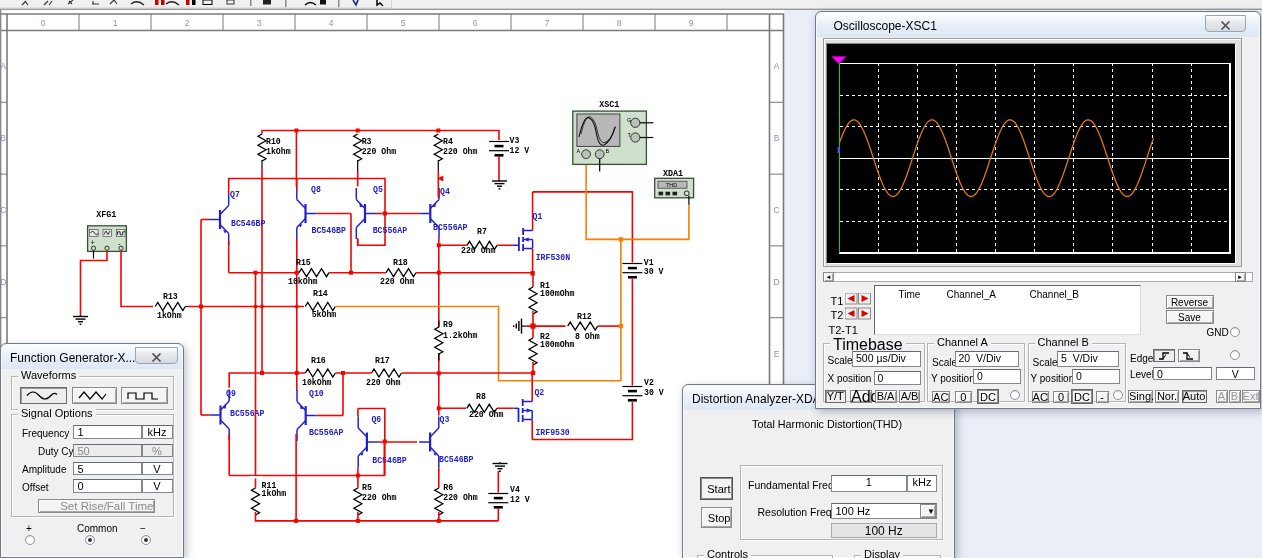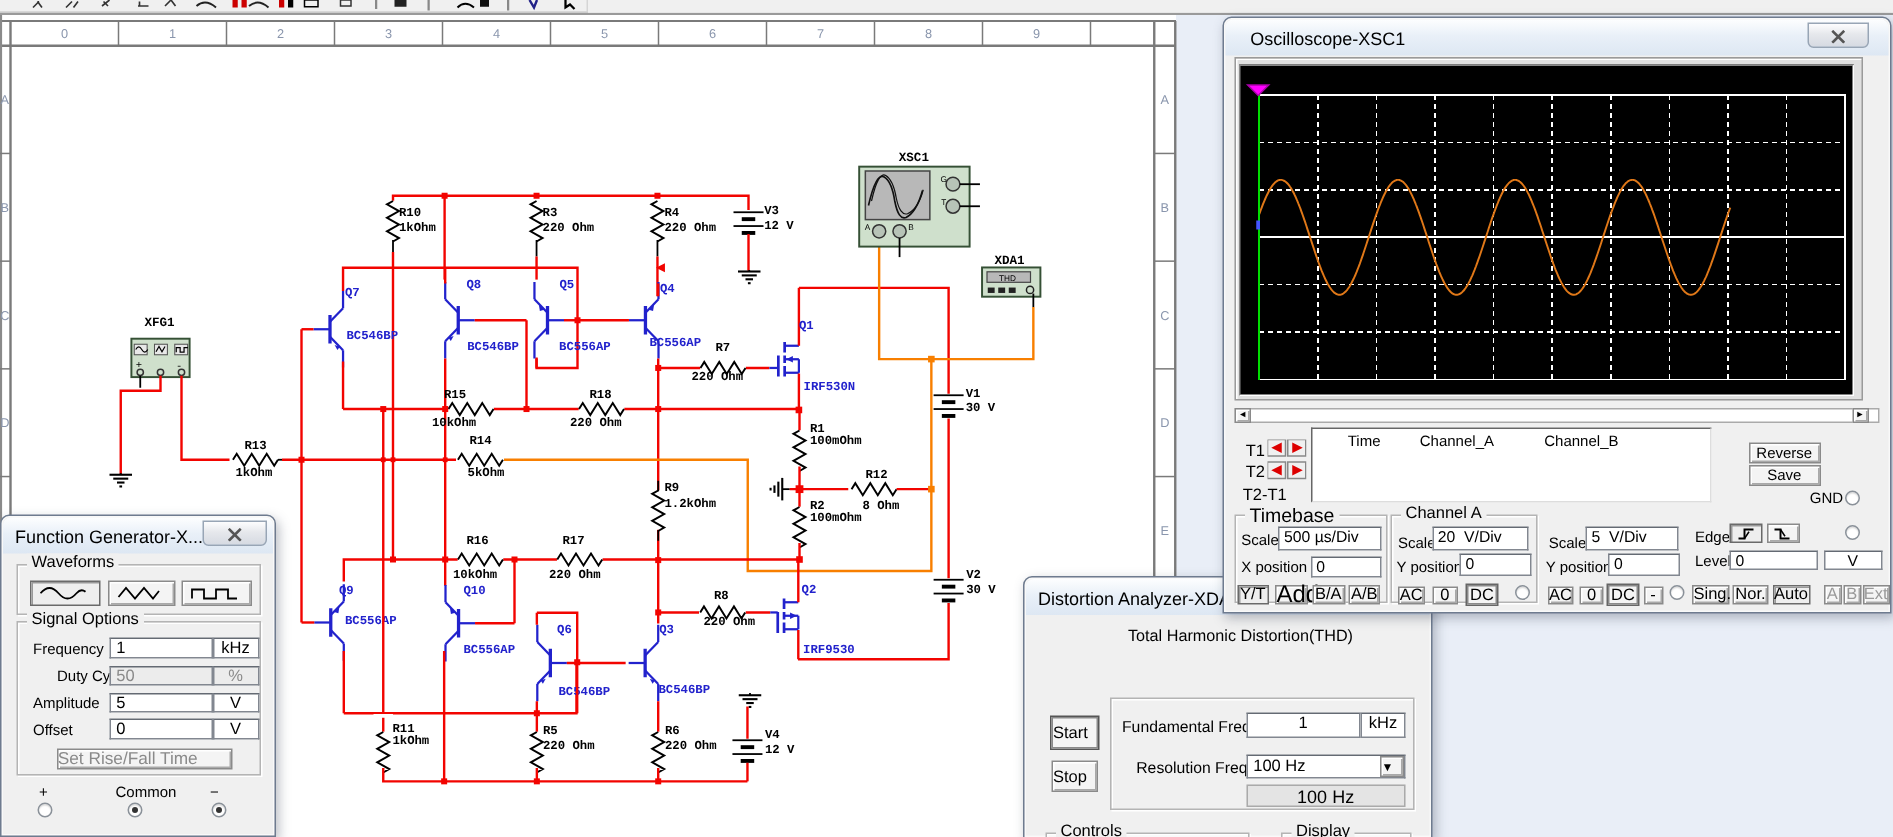--- a/index.html
+++ b/index.html
@@ -7,21 +7,21 @@
 .tbar{position:absolute;left:1px;right:1px;top:1px;height:24px;border-radius:5px 5px 0 0;background:linear-gradient(#fdfeff,#e9f0f8 45%,#dde7f3);color:#000;font-size:12px}
 .tbar span{position:absolute;left:8px;top:6px;white-space:nowrap}
 .closeb{position:absolute;border:1px solid #98a5b5;border-radius:0 0 4px 4px;background:linear-gradient(#fdfdfe,#e6e8ec 45%,#d6dae2);text-align:center;color:#4a4a4a}
 .closeb svg{margin-top:3px}
 .slbl{position:absolute;font-size:10px;color:#000;white-space:nowrap}
 .sinp{position:absolute;background:#fff;border:1px solid #828790;border-top-color:#646a73;font-size:10.5px;color:#000;padding-left:3px;overflow:hidden}
 .sbtn{position:absolute;background:#f4f4f4;border:1px solid #8a8a8a;box-shadow:1px 1px 0 #fff inset,-1px -1px 0 #a9a9a9 inset;font-size:10px;text-align:center;color:#000}
 .sbtnp{position:absolute;background:#eee;border:1px solid #6a6a6a;box-shadow:1px 1px 0 #999 inset;font-size:10px;text-align:center;color:#000}
 .inp{position:absolute;background:#fff;border:1px solid #828790;border-top:1px solid #646a73;font-size:11px;color:#000;line-height:12px;padding-left:4px;overflow:hidden}
 .lbl{position:absolute;font-size:12px;color:#000;white-space:nowrap}
-.btn{position:absolute;background:#f4f4f4;border:1px solid #8a8a8a;box-shadow:1px 1px 0 #fff inset,-1px -1px 0 #a9a9a9 inset;font-size:12px;text-align:left;color:#000}
+.btn{position:absolute;background:#f4f4f4;border:1px solid #8a8a8a;box-shadow:1px 1px 0 #fff inset,-1px -1px 0 #a9a9a9 inset;font-size:12px;text-align:right;color:#000}
 .btnp{position:absolute;background:#eee;border:1px solid #6a6a6a;box-shadow:1px 1px 0 #999 inset;font-size:12px;text-align:center;color:#000}
 .grp{position:absolute;border:1px solid #b4b4b4;box-shadow:1px 1px 0 #fff,1px 1px 0 #fff inset}
 .grp>i{position:absolute;top:-8px;left:6px;background:#f0f0f0;font-style:normal;font-size:12px;padding:0 3px;white-space:nowrap}
 .radio{position:absolute;width:10px;height:10px;border-radius:50%;border:1px solid #8a9199;background:#fff;box-shadow:0 1px 1px rgba(0,0,0,.15) inset}
 </style></head>
 <body>
 
 <div class="abs" style="left:0;top:0;width:1262px;height:10px;background:#f0f0f0"></div>
 <svg class="abs" style="left:0;top:0" width="1262" height="10" viewBox="0 0 1262 10">
 <path d="M22,5 l4,-4 m2,4 l-3,-4" stroke="#333" stroke-width="1.1" fill="none"></path>
@@ -575,24 +575,27 @@
       <rect x="13.5" y="15" width="12" height="11" fill="#f0f0f0" stroke="#888"></rect>
   <path d="M9.5,17 v7 l-7,-3.5 z" fill="#d00"></path>
       <path d="M16.5,17 v7 l7,-3.5 z" fill="#d00"></path>
  </svg>
  <div class="sbtn" style="left:350px;top:283px;width:48px;height:14px;line-height:13px">Reverse</div>
  <div class="sbtn" style="left:350px;top:298px;width:48px;height:14px;line-height:13px">Save</div>
  <div class="slbl" style="left:391px;top:315.5px">GND</div>
  <div class="radio" style="left:414px;top:315.5px"></div>
 
  <div class="grp" style="left:7.5px;top:331.5px;width:102px;height:59px">
-      <i style="font-size:13px">Timebase</i>
+      <i style="font-size:16px">Timebase</i>
     </div>
  <div class="grp" style="left:111.5px;top:331.5px;width:98px;height:59px">
       <i style="font-size:11px">Channel A</i>
+    </div>
+ <div class="grp" style="left:212px;top:331.5px;width:98px;height:59px">
+      <i style="font-size:11px">Channel B</i>
     </div>
  <div class="slbl" style="left:12px;top:343.5px">Scale</div>
  <div class="sinp" style="left:36.5px;top:339.5px;width:69px;height:15.5px">500 µs/Div</div>
  <div class="slbl" style="left:12px;top:361.5px">X position</div>
  <div class="sinp" style="left:58px;top:359.5px;width:47.5px;height:13.5px">0</div>
  <div class="sbtnp" style="left:9px;top:378.5px;width:21.5px;height:12.5px;font-size:11px;line-height:11px">Y/T</div>
  <div class="sbtn" style="left:34.5px;top:378.5px;width:21.5px;height:12.5px;font-size:16px;line-height:11px">Add</div>
  <div class="sbtn" style="left:59px;top:378.5px;width:22px;height:12.5px;font-size:11px;line-height:11px">B/A</div>
  <div class="sbtn" style="left:83.5px;top:378.5px;width:21px;height:12.5px;font-size:11px;line-height:11px">A/B</div>
  <div class="slbl" style="left:116.5px;top:345px">Scale</div>

